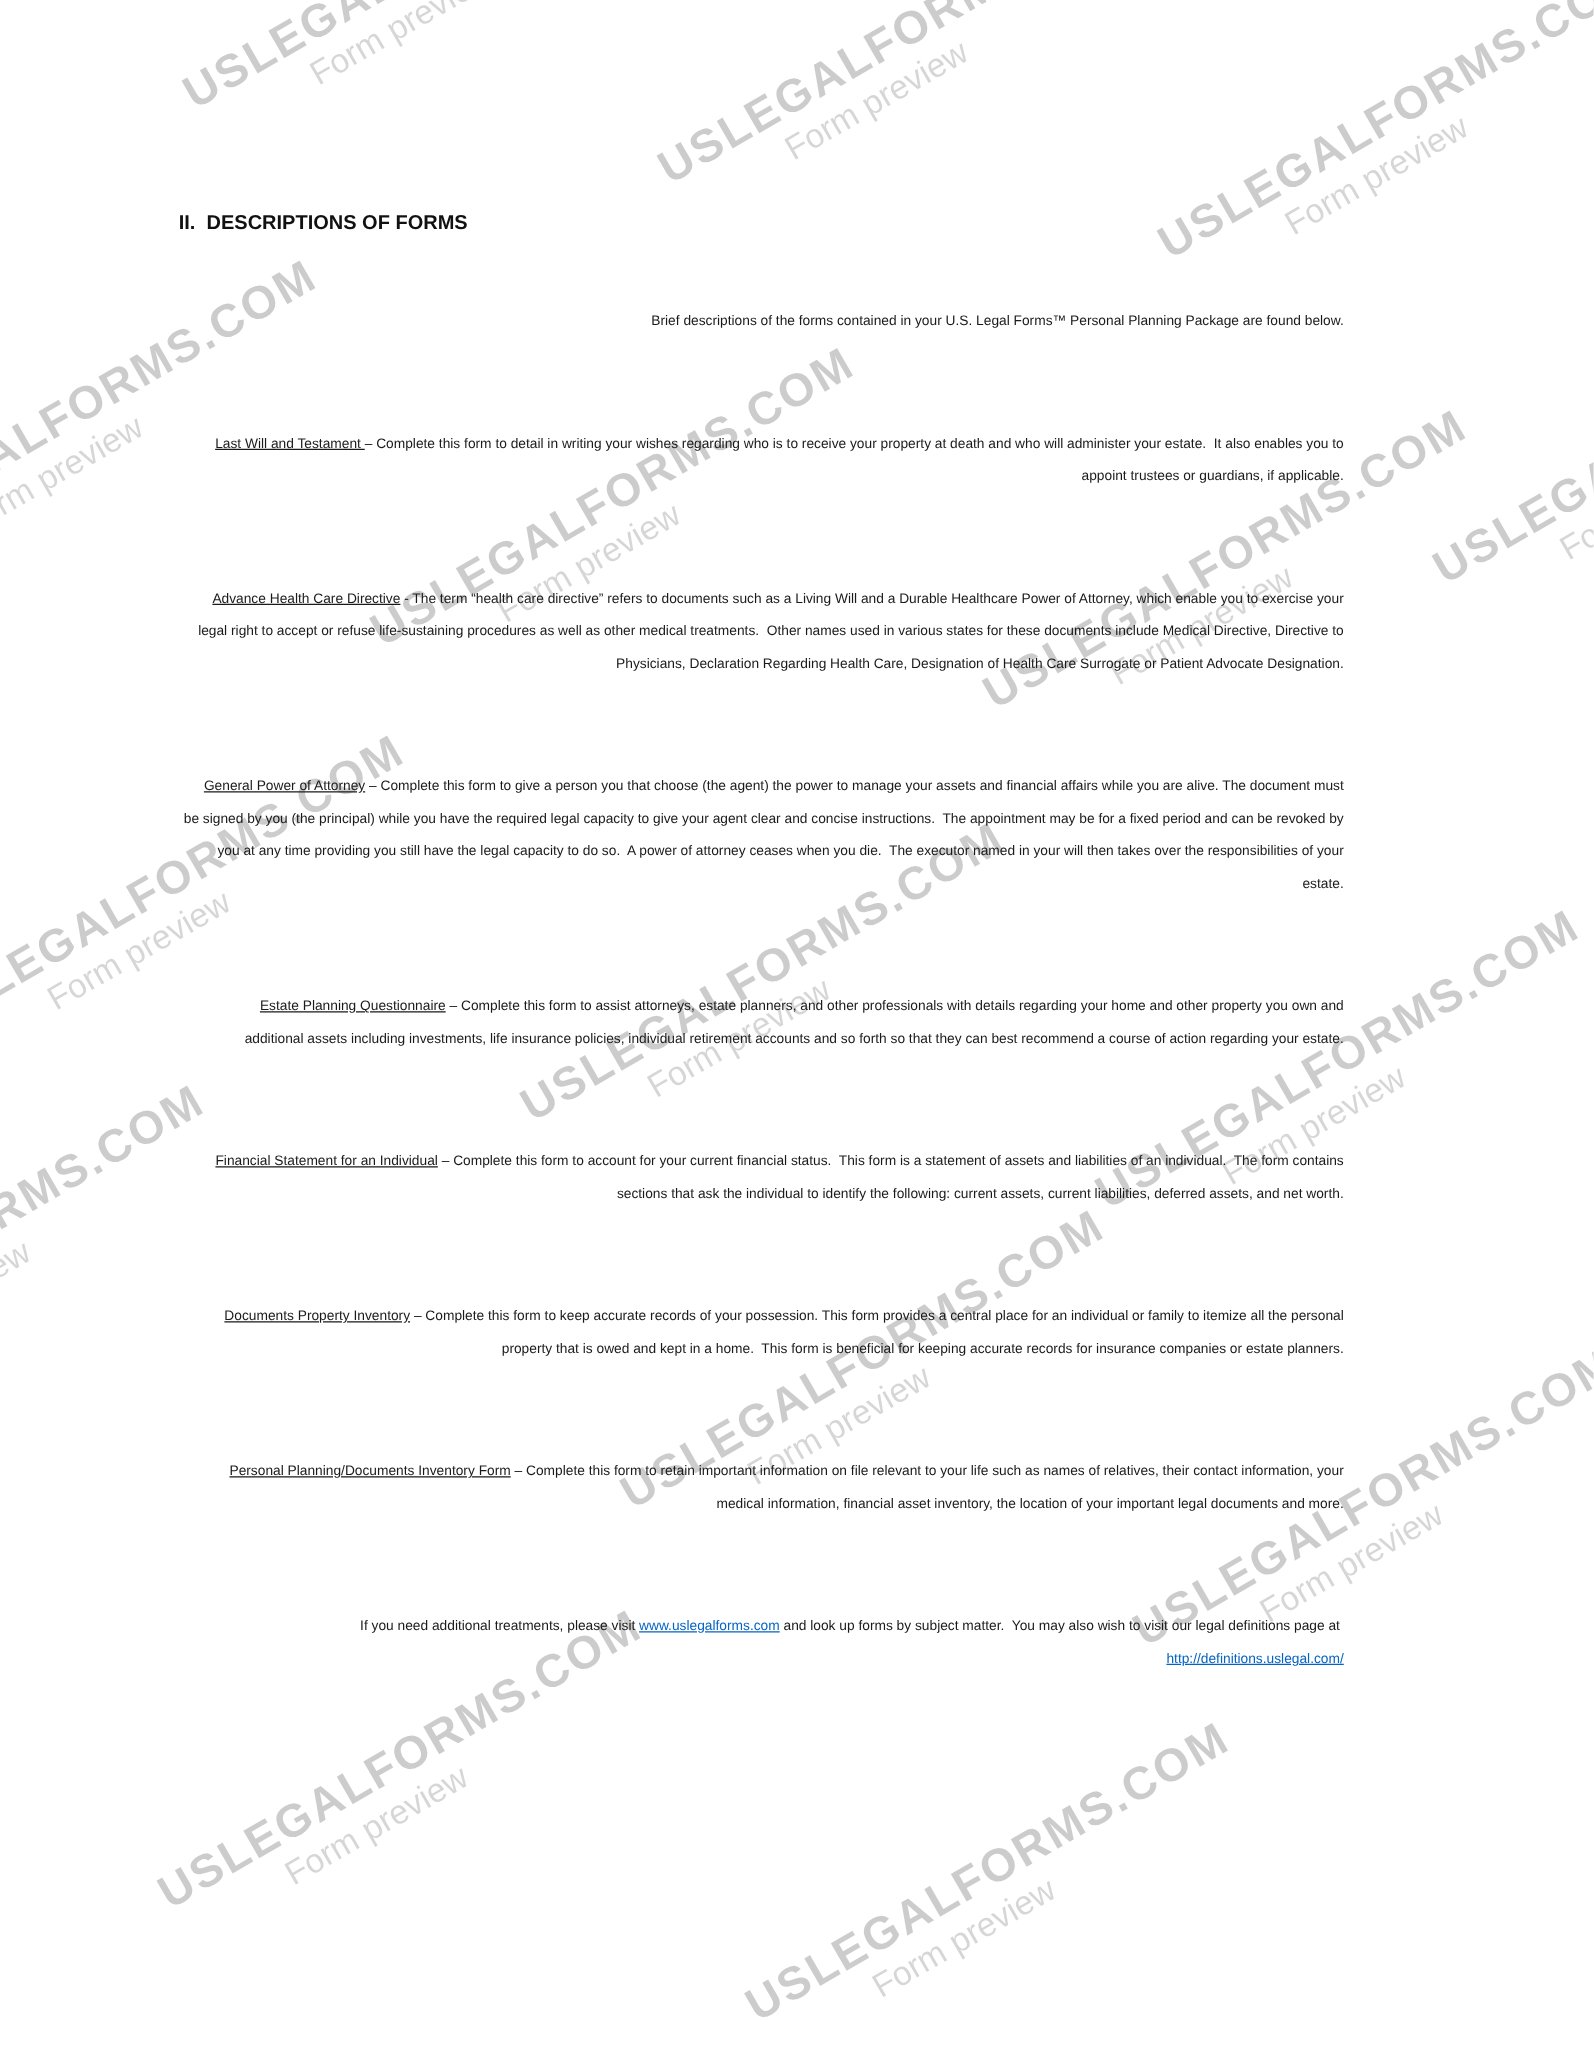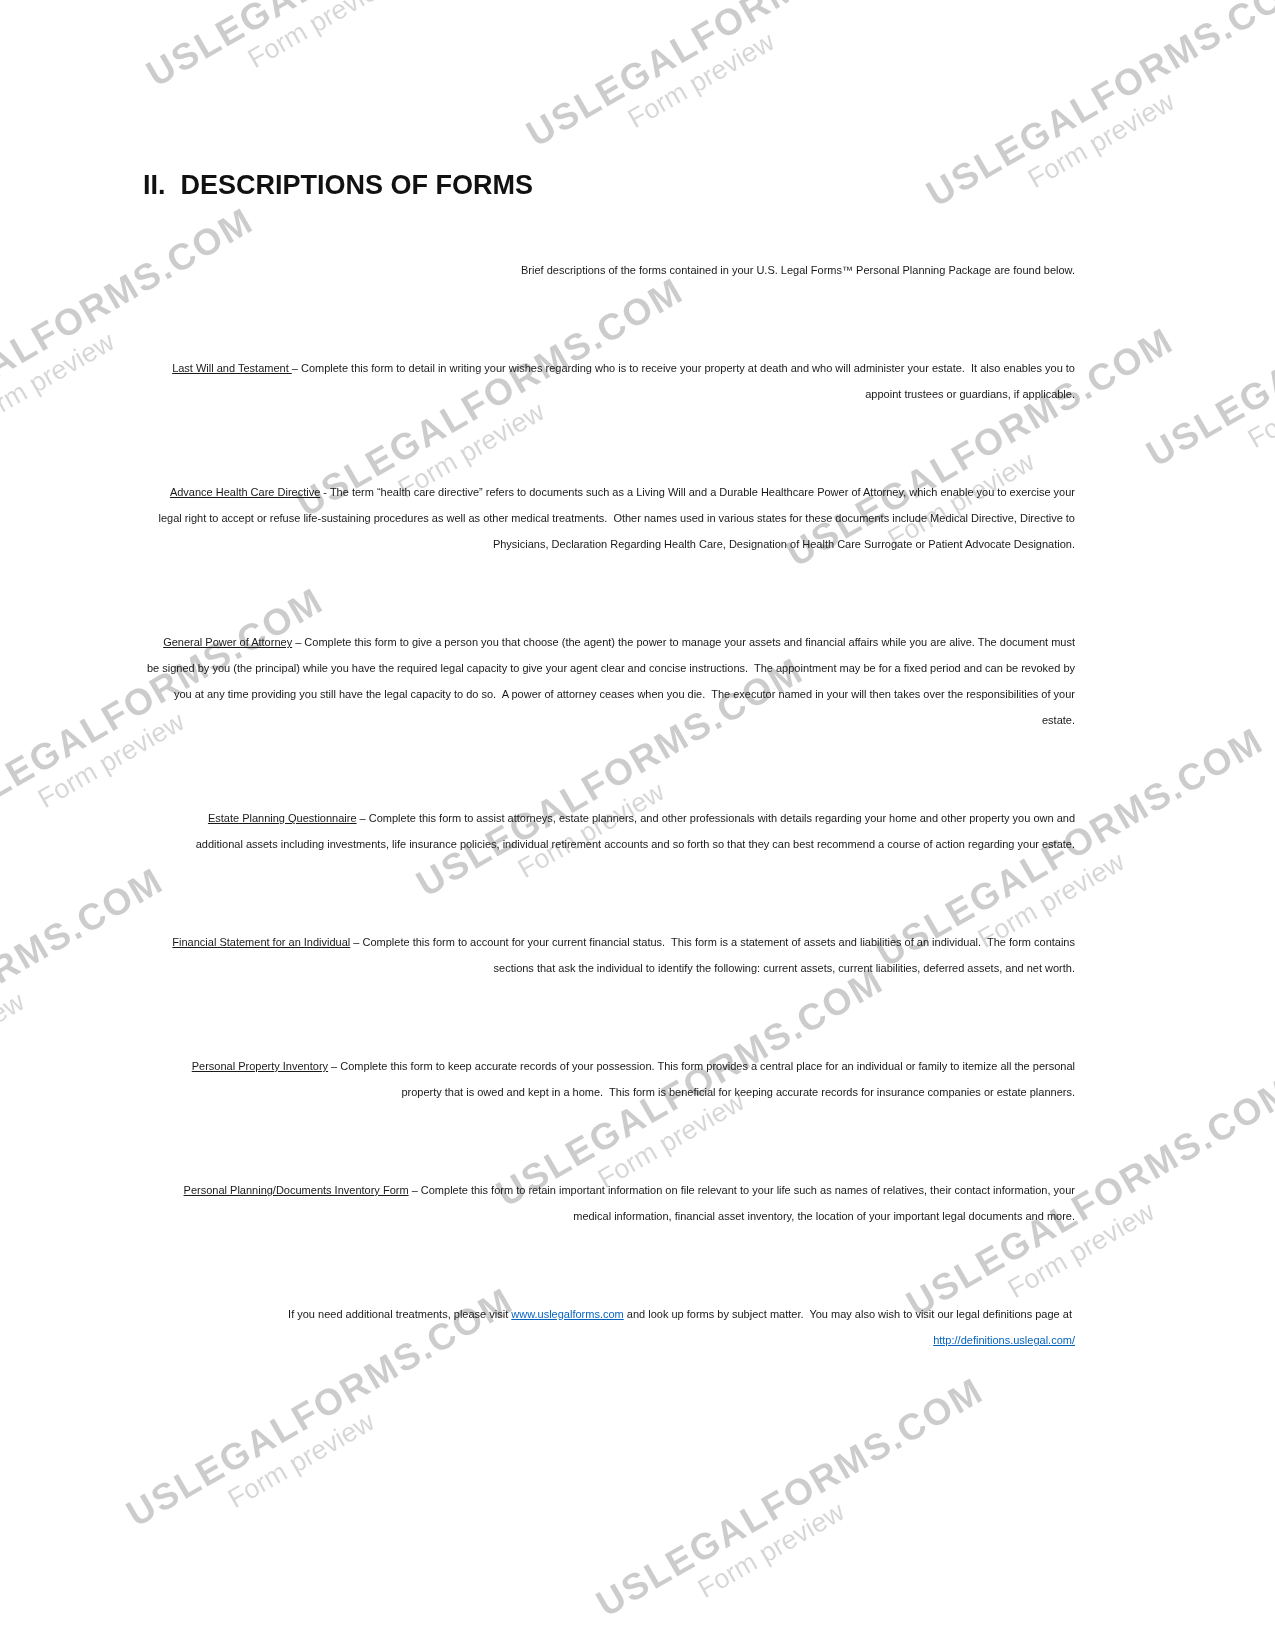--- a/index.html
+++ b/index.html
@@ -37,21 +37,21 @@
     line-height: 1.15;
   }
   
   .doc {
     position: relative;
     z-index: 1;
     padding: 170px 0 0 143px;
     width: 1075px;
   }
   .doc h1 {
-    font-size: 27px;
+    font-size: 16px;
     font-weight: bold;
     margin: 0 0 30px 0;
     white-space: pre-wrap;
     color: #111111;
   }
   .doc p {
     font-size: 11px;
     line-height: 26px;
     margin: 0 0 20px 0;
     width: 932px;
@@ -153,21 +153,21 @@
 
     <p class="mt-lg">
       <span class="sec-heading">Estate Planning Questionnaire</span><span> – Complete this form to assist attorneys, estate planners, and other professionals with details regarding your home and other property you own and additional assets including investments, life insurance policies, individual retirement accounts and so forth so that they can best recommend a course of action regarding your estate.</span>
     </p>
 
     <p>
       <span class="sec-heading">Financial Statement for an Individual</span><span> – Complete this form to account for your current financial status.  This form is a statement of assets and liabilities of an individual.  The form contains sections that ask the individual to identify the following: current assets, current liabilities, deferred assets, and net worth.</span>
     </p>
 
     <p>
-      <span class="sec-heading">Personal Property Inventory</span><span> – Complete this form to keep accurate records of your possession. This form provides a central place for an individual or family to itemize all the personal property that is owed and kept in a home.  This form is beneficial for keeping accurate records for insurance companies or estate planners.</span>
+      <span class="sec-heading">Documents Property Inventory</span><span> – Complete this form to keep accurate records of your possession. This form provides a central place for an individual or family to itemize all the personal property that is owed and kept in a home.  This form is beneficial for keeping accurate records for insurance companies or estate planners.</span>
     </p>
 
     <p>
       <span class="sec-heading">Personal Planning/Documents Inventory Form</span><span> – Complete this form to retain important information on file relevant to your life such as names of relatives, their contact information, your medical information, financial asset inventory, the location of your important legal documents and more.</span>
     </p>
 
     <p>
       <span>If you need additional treatments, please visit </span><a href="#">www.uslegalforms.com</a><span> and look up forms by subject matter.  You may also wish to visit our legal definitions page at </span><br><a href="#">http://definitions.uslegal.com/</a>
     </p>
 

